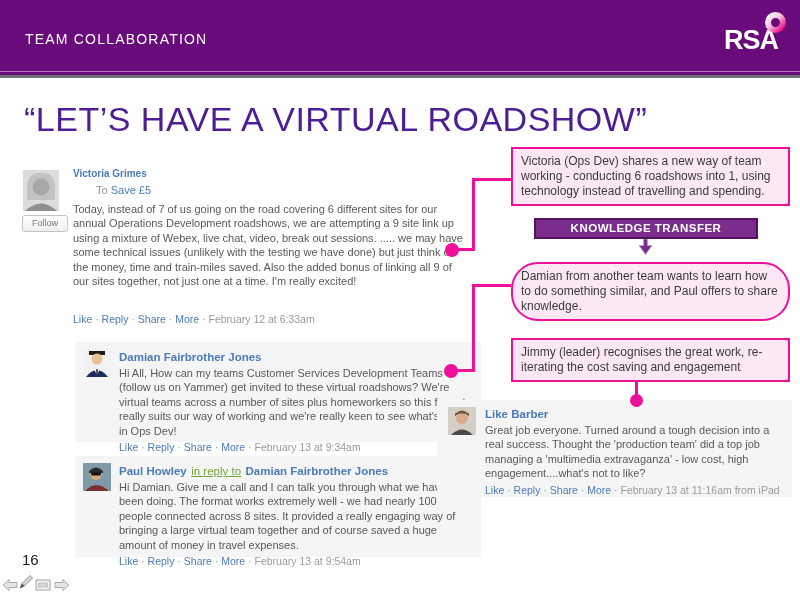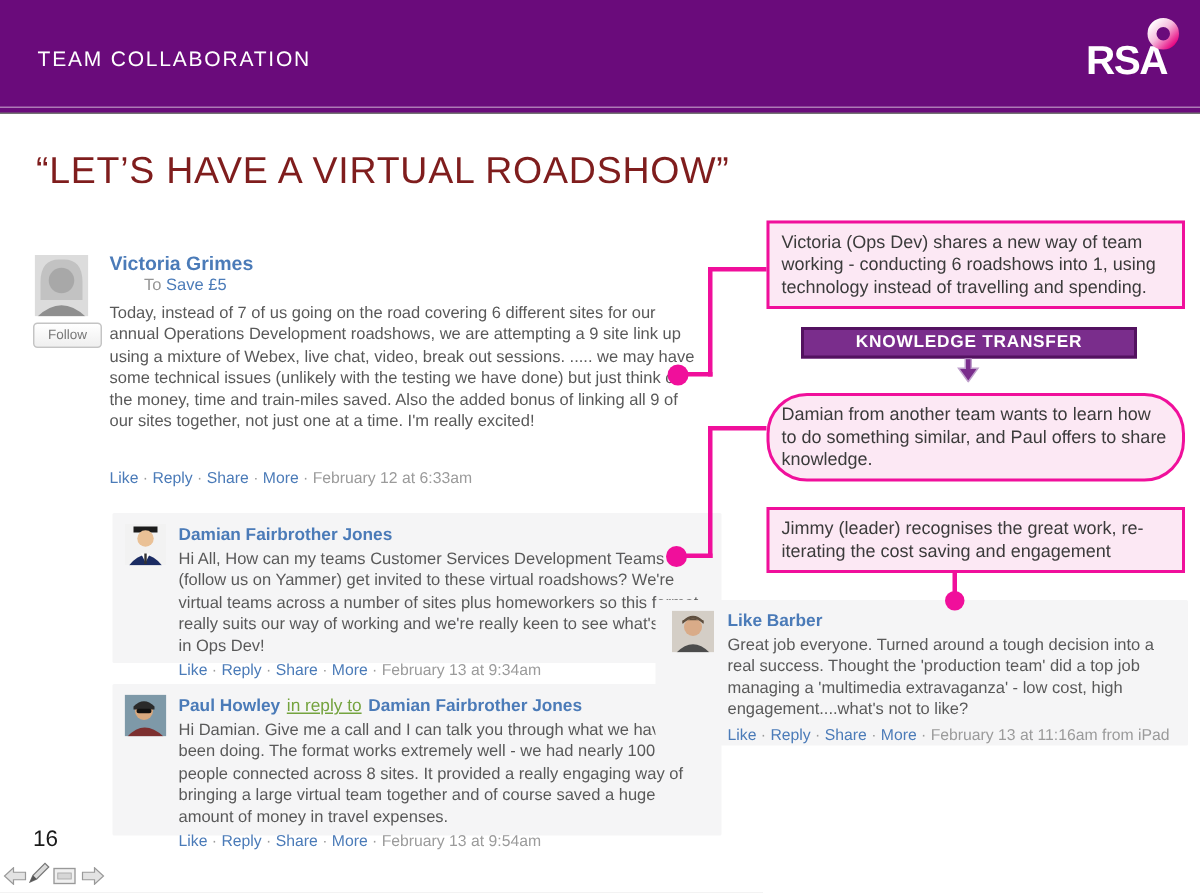--- a/index.html
+++ b/index.html
@@ -1,28 +1,28 @@
 <!DOCTYPE html>
 <html><head>
 <meta charset="utf-8">
 <style>
   html,body{margin:0;padding:0;background:#e9e9e9;}
   .slide{position:relative;width:800px;height:595px;background:#ffffff;overflow:hidden;
          font-family:"Liberation Sans",sans-serif;margin:0 auto;}
 
   
-  .hdr{position:absolute;left:0;top:0;width:800px;height:75px;background:#6A0B7B;border-bottom:1px solid #737373;}
+  .hdr{position:absolute;left:0;top:0;width:800px;height:75px;background:#6A0B7B;border-bottom:3px solid #737373;}
   .hdr-stripe{position:absolute;left:0;bottom:3px;width:100%;height:1px;background:rgba(255,255,255,.45);}
   .hdr-title{position:absolute;left:25px;top:31px;color:#ffffff;font-size:14px;letter-spacing:1.2px;}
   .rsa{position:absolute;right:14px;top:10px;width:62px;height:48px;}
   .rsa-text{position:absolute;left:0;bottom:2px;color:#ffffff;font-size:27px;font-weight:bold;letter-spacing:-1px;}
   .rsa-swirl{position:absolute;right:-2px;top:0;}
 
   
-  .slide-title{position:absolute;left:24px;top:100px;color:#7f1d1d;font-size:25px;letter-spacing:.5px;white-space:nowrap;}
+  .slide-title{position:absolute;left:24px;top:100px;color:#4c1d95;font-size:34px;letter-spacing:.5px;white-space:nowrap;}
 
   
   .name{color:#4B7BB8;font-weight:bold;font-size:11.5px;text-decoration:none;cursor:pointer;}
   .body-txt{color:#595959;font-size:11px;line-height:14.4px;}
   .act-row{font-size:10.5px;color:#9b9b9b;}
   .act{color:#4B7BB8;cursor:pointer;}
   .sep{color:#9b9b9b;}
   .ts{color:#9b9b9b;}
   .reply-green{color:#74A33E;font-weight:normal;font-size:11.5px;text-decoration:underline;}
   .card{position:absolute;background:#F5F5F6;border-radius:1px;}
@@ -88,21 +88,21 @@
 
   <span class="avatar v-avatar">
     <svg width="36" height="41" viewBox="0 0 36 41">
       <rect width="36" height="41" fill="#dcdcdc"></rect>
       <path d="M4 18 Q4 2 18 3 Q32 2 32 18 L32 30 L4 30 Z" fill="#c2c2c2"></path>
       <circle cx="18" cy="17" r="8.5" fill="#a8a8a8"></circle>
       <path d="M2 41 Q18 26 34 41 Z" fill="#8f8f8f"></path>
     </svg>
   </span>
   <div class="follow-btn">Follow</div>
-  <a class="name v-name" style="font-size:13px;">Victoria Grimes</a>
+  <a class="name v-name" style="font-size:10px;">Victoria Grimes</a>
   <div class="v-to">
     <span>To</span>
     <span class="act">Save £5</span>
   </div>
   <div class="body-txt v-body">Today, instead of 7 of us going on the road covering 6 different sites for our annual Operations Development roadshows, we are attempting a 9 site link up using a mixture of Webex, live chat, video, break out sessions. ..... we may have some technical issues (unlikely with the testing we have done) but just think of the money, time and train-miles saved. Also the added bonus of linking all 9 of our sites together, not just one at a time. I'm really excited!</div>
   <div class="act-row v-actions">
     <span class="act">Like</span>
     <span class="sep">·</span>
     <span class="act">Reply</span>
     <span class="sep">·</span>

